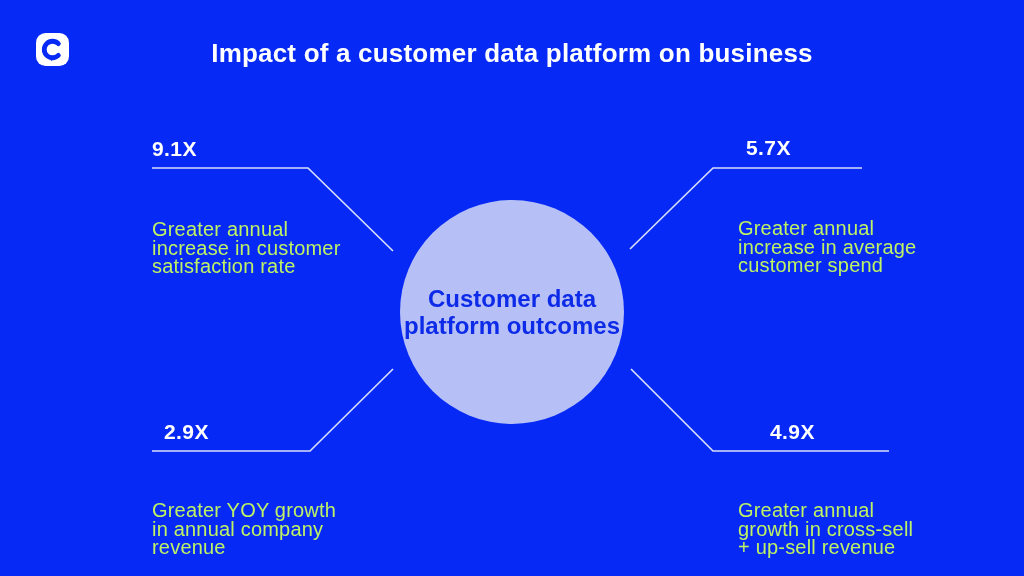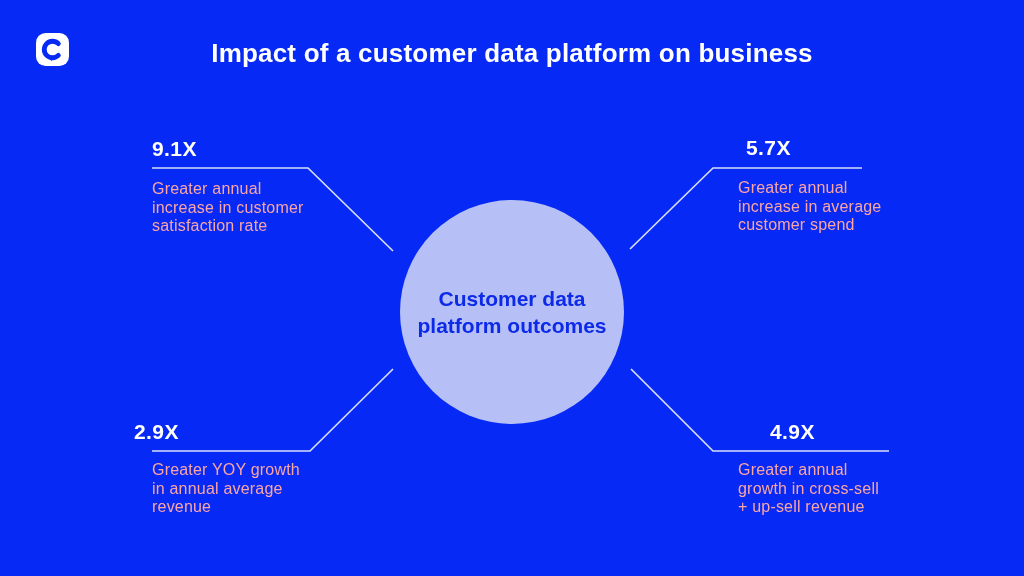--- a/index.html
+++ b/index.html
@@ -49,50 +49,51 @@
     top: 200px;
     width: 224px;
     height: 224px;
     border-radius: 50%;
     background: #b6c0f7;
     display: flex;
     align-items: center;
     justify-content: center;
   }
   .circle-label {
-    font-size: 21px;
+    font-size: 24px;
     font-weight: 700;
     line-height: 27px;
     color: #0c2ae8;
     text-align: center;
     white-space: pre-line;
   }
   .stat-value {
     position: absolute;
     color: #ffffff;
     font-size: 21px;
     font-weight: 700;
     letter-spacing: 0.4px;
     line-height: 20px;
   }
   .stat-desc {
     position: absolute;
-    color: #fca5a5;
-    font-size: 16px;
+    color: #bef264;
+    font-size: 20px;
     font-weight: 400;
     line-height: 18.5px;
     letter-spacing: 0.2px;
     white-space: pre-line;
     width: 190px;
+    margin-top: 40px;
   }
   .v-tl { left: 152px; top: 139px; }
   .d-tl { left: 152px; top: 180px; }
   .v-tr { left: 738px; top: 138px; margin-left: 8px; }
   .d-tr { left: 738px; top: 179px; }
-  .v-bl { left: 134px; top: 422px; }
+  .v-bl { left: 164px; top: 422px; }
   .d-bl { left: 152px; top: 461px; }
   .v-br { left: 770px; top: 422px; }
   .d-br { left: 738px; top: 461px; }
 </style>
 </head>
 <body>
 
 <div class="canvas">
 
   <div class="logo">
@@ -122,21 +123,21 @@
 increase in customer
 satisfaction rate</div>
 
   <div class="stat-value v-tr">5.7X</div>
   <div class="stat-desc d-tr">Greater annual
 increase in average
 customer spend</div>
 
   <div class="stat-value v-bl">2.9X</div>
   <div class="stat-desc d-bl">Greater YOY growth
-in annual average
+in annual company
 revenue</div>
 
   <div class="stat-value v-br">4.9X</div>
   <div class="stat-desc d-br">Greater annual
 growth in cross-sell
 + up-sell revenue</div>
 
 </div>
 
 </body></html>

